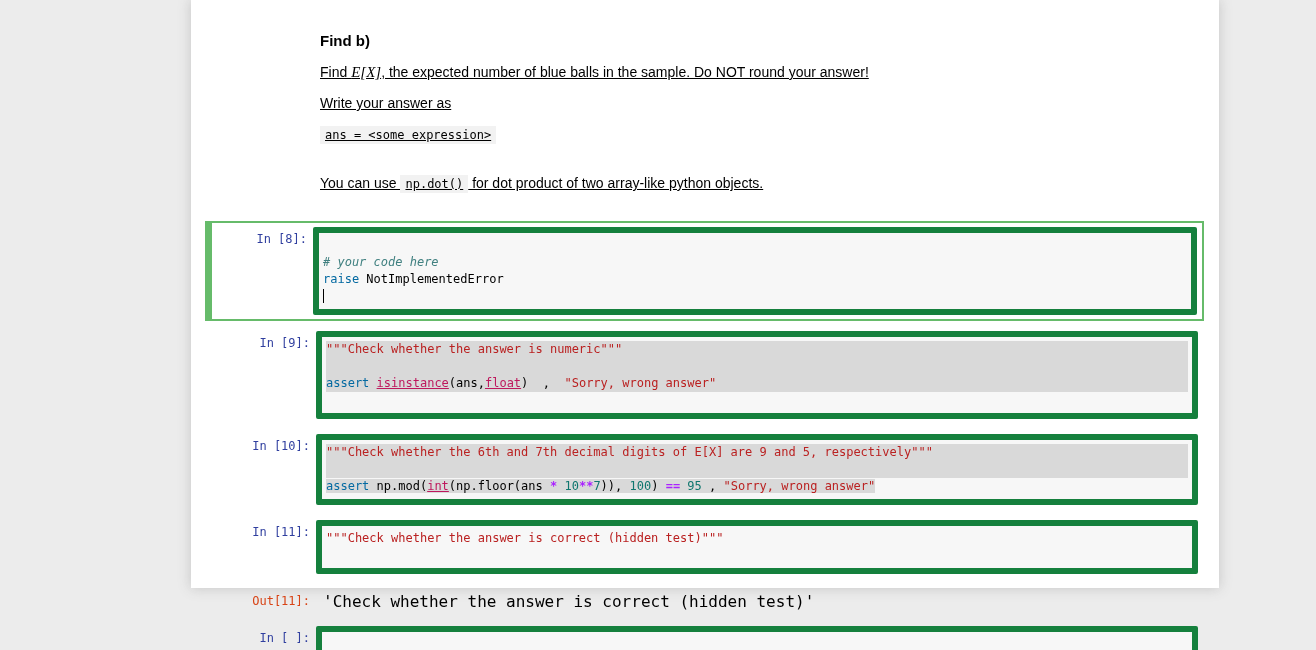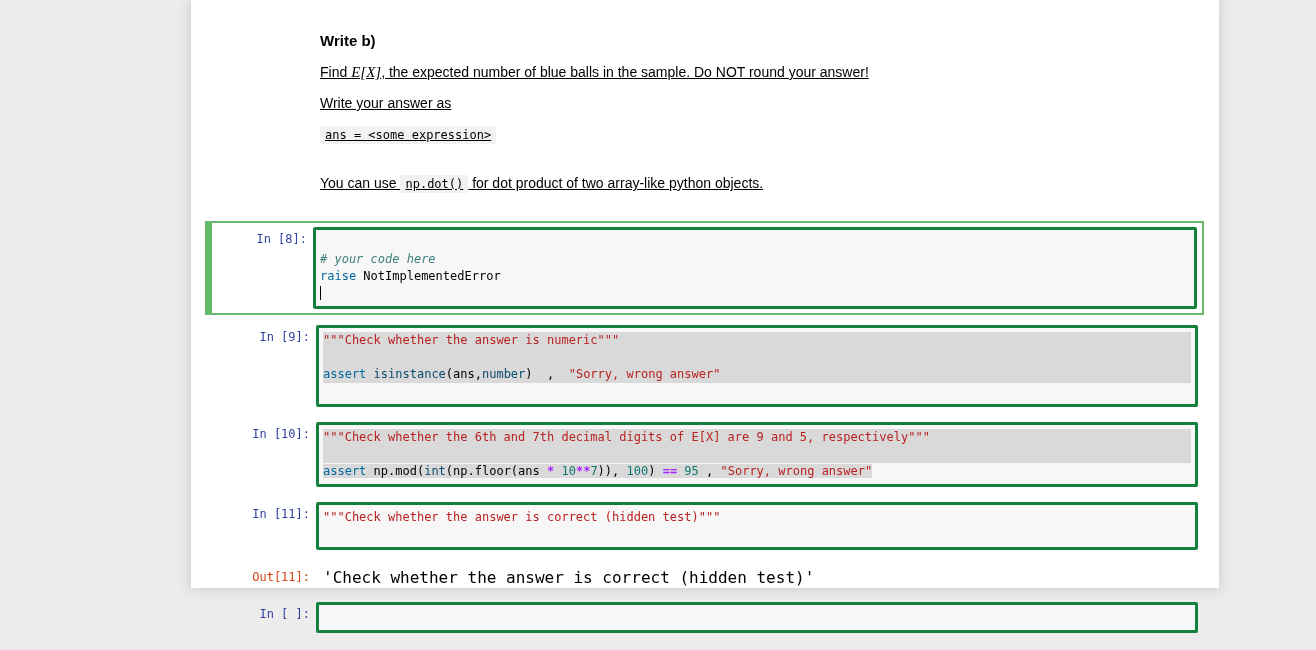--- a/index.html
+++ b/index.html
@@ -31,32 +31,32 @@
   .prompt{
     flex:0 0 111px;box-sizing:border-box;text-align:right;
     padding:4px 6px 0 0;
     font-family:"DejaVu Sans Mono","Liberation Mono",monospace;
     font-size:12px;line-height:17px;white-space:pre;
   }
   .in-prompt{color:#303F9F;}
   .out-prompt{color:#D84315;}
   .input-area{
     flex:1;min-width:0;box-sizing:border-box;
-    background:#f7f7f7;border:3px solid #15803d;border-radius:2px;
+    background:#f7f7f7;border:6px solid #15803d;border-radius:2px;
     padding:4px;
     font-family:"DejaVu Sans Mono","Liberation Mono",monospace;
     font-size:12px;line-height:17px;color:#000;
   }
   .cm-line{min-height:17px;white-space:pre;}
   .cm-line.sel{background:#d9d9d9;}
   .selwrap{background:#d9d9d9;}
   
   .tok-comment{color:#408080;font-style:italic;}
   .tok-kw{color:#0369a1;font-weight:normal;}
-  .tok-builtin{color:#0c4a6e;}
+  .tok-builtin{color:#be185d;text-decoration:underline;}
   .tok-str{color:#BA2121;}
   .tok-num{color:#0f766e;}
   .tok-op{color:#AA22FF;font-weight:bold;}
   .cursor{display:inline-block;width:1px;height:14px;background:#000;vertical-align:text-bottom;}
   
   .cell.selected{
     position:relative;
     border:2px solid #66bb6a;
     margin:28px 15px 10px 14px;
     padding:4px 5px 4px 0;
@@ -73,21 +73,21 @@
     font-family:"DejaVu Sans Mono","Liberation Mono",monospace;
     font-size:16px;line-height:17px;color:#000;white-space:pre;
   }
 </style>
 </head>
 <body>
 
 <div class="notebook">
 
   <div class="md-cell">
-    <h4>Write b)</h4>
+    <h4>Find b)</h4>
     <p><span>Find </span><span class="mathvar">E[X]</span><span>, the expected number of blue balls in the sample. Do NOT round your answer!</span></p>
     <p>Write your answer as</p>
     <p class="codep"><code class="inline">ans = &lt;some expression&gt;</code></p>
     <p><span>You can use </span><code class="inline">np.dot()</code><span> for dot product of two array-like python objects.</span></p>
   </div>
 
   <div class="cell selected">
     <div class="leftbar"></div>
     <div class="prompt in-prompt">In [8]:</div>
     <div class="input-area">
@@ -96,21 +96,21 @@
       <div class="cm-line"><span class="tok-kw">raise</span><span> NotImplementedError</span></div>
       <div class="cm-line"><span class="cursor"></span></div>
     </div>
   </div>
 
   <div class="cell">
     <div class="prompt in-prompt">In [9]:</div>
     <div class="input-area">
       <div class="cm-line sel"><span class="tok-str">"""Check whether the answer is numeric"""</span></div>
       <div class="cm-line sel"></div>
-      <div class="cm-line sel"><span class="tok-kw">assert</span><span> </span><span class="tok-builtin">isinstance</span><span>(ans,</span><span class="tok-builtin">number</span><span>)  ,  </span><span class="tok-str">"Sorry, wrong answer"</span></div>
+      <div class="cm-line sel"><span class="tok-kw">assert</span><span> </span><span class="tok-builtin">isinstance</span><span>(ans,</span><span class="tok-builtin">float</span><span>)  ,  </span><span class="tok-str">"Sorry, wrong answer"</span></div>
       <div class="cm-line"></div>
     </div>
   </div>
 
   <div class="cell">
     <div class="prompt in-prompt">In [10]:</div>
     <div class="input-area">
       <div class="cm-line sel"><span class="tok-str">"""Check whether the 6th and 7th decimal digits of E[X] are 9 and 5, respectively"""</span></div>
       <div class="cm-line sel"></div>
       <div class="cm-line"><span class="selwrap"><span class="tok-kw">assert</span><span> np.mod(</span><span class="tok-builtin">int</span><span>(np.floor(ans </span><span class="tok-op">*</span><span> </span><span class="tok-num">10</span><span class="tok-op">**</span><span class="tok-num">7</span><span>)), </span><span class="tok-num">100</span><span>) </span><span class="tok-op">==</span><span> </span><span class="tok-num">95</span><span> , </span><span class="tok-str">"Sorry, wrong answer"</span></span></div>

